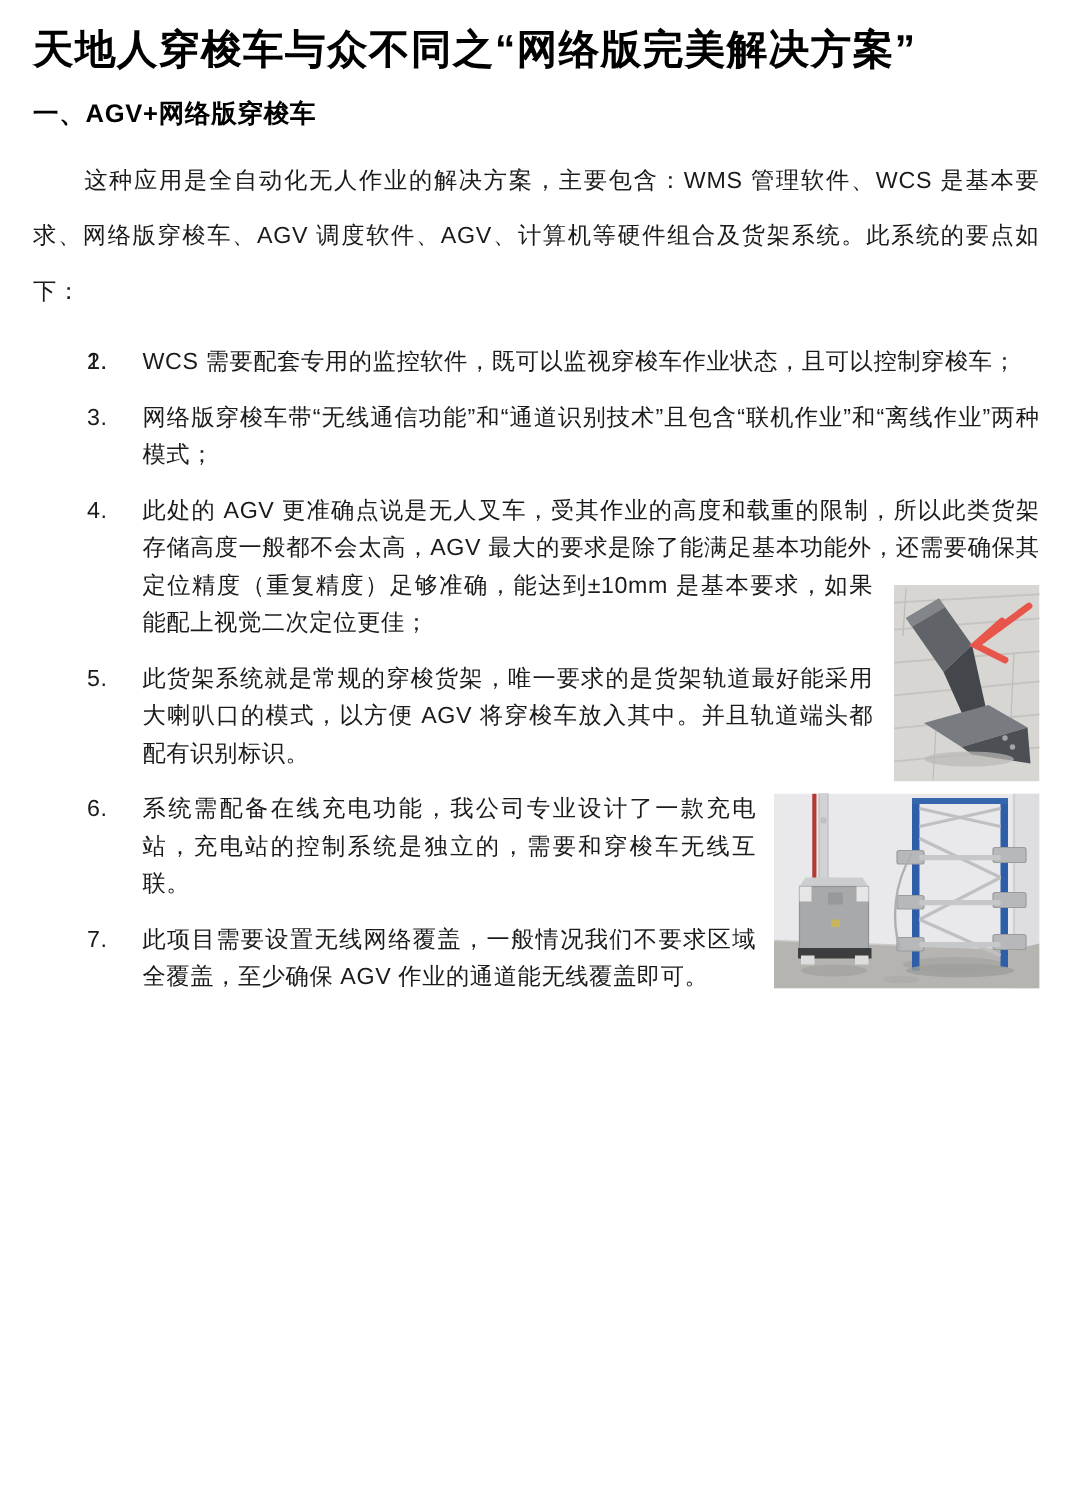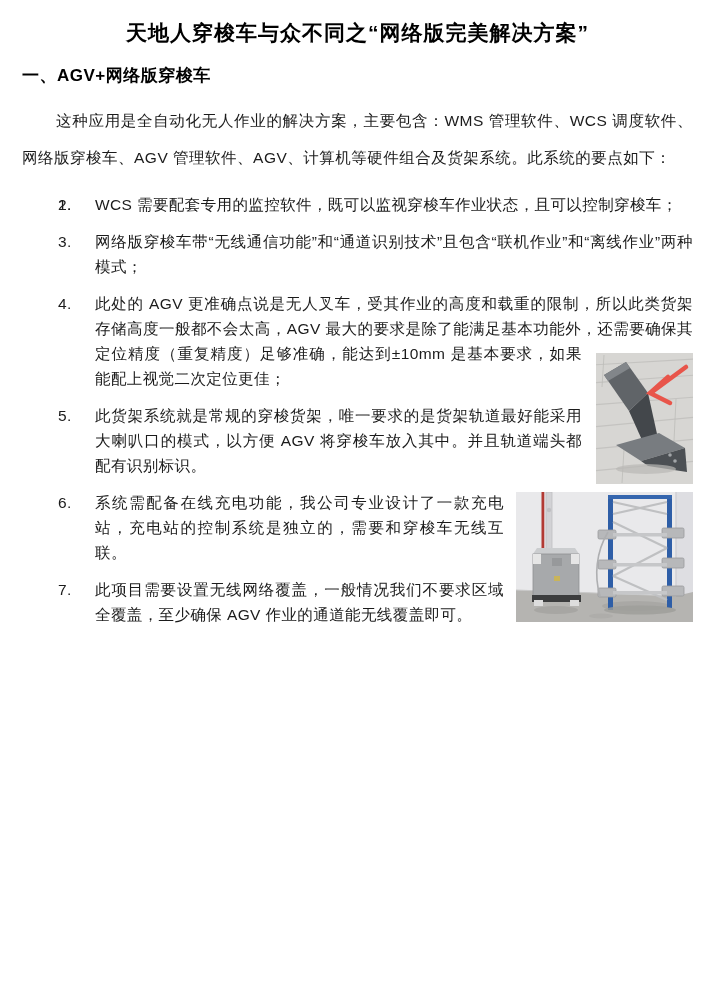--- a/index.html
+++ b/index.html
@@ -3,21 +3,21 @@
 <meta charset="utf-8">
 <style>
   html,body{margin:0;padding:0;background:#ffffff;}
   body{
     width:721px;height:994px;overflow:hidden;
     font-family:"Liberation Sans","DejaVu Sans",sans-serif;
     color:#1b1b1b;
   }
   .page{padding:10px 28px 0 22px;}
   .doc-title{
-    font-size:21px;font-weight:bold;text-align:center;
+    font-size:27px;font-weight:bold;text-align:left;
     margin:8px 0 0 0;letter-spacing:1px;line-height:30px;color:#000;
   }
   .para{
     font-size:15.5px;line-height:37px;letter-spacing:0.5px;
     text-indent:2.2em;margin:12px 0 0 0;text-align:justify;
   }
   .section-heading{
     font-size:17px;font-weight:bold;color:#000;
     margin:14px 0 0 0;line-height:28px;letter-spacing:0.5px;
   }
@@ -39,21 +39,21 @@
 </head>
 <body>
 
 <div class="page">
 
   <h1 class="doc-title">天地人穿梭车与众不同之“网络版完美解决方案”</h1>
 
 
   <h2 class="section-heading">一、AGV+网络版穿梭车</h2>
 
-  <p class="para">这种应用是全自动化无人作业的解决方案，主要包含：WMS 管理软件、WCS 调度软件、网络版穿梭车、AGV 管理软件、AGV、计算机等硬件组合及货架系统。此系统的要点如下：</p>
+  <p class="para">这种应用是全自动化无人作业的解决方案，主要包含：WMS 管理软件、WCS 是基本要求、网络版穿梭车、AGV 调度软件、AGV、计算机等硬件组合及货架系统。此系统的要点如下：</p>
 
   <div class="items">
 
     <div class="item">
       <span class="num">1.</span>
     </div>
 
     <div class="item">
       <span class="num">2.</span>
       <span>WCS 需要配套专用的监控软件，既可以监视穿梭车作业状态，且可以控制穿梭车；</span>

